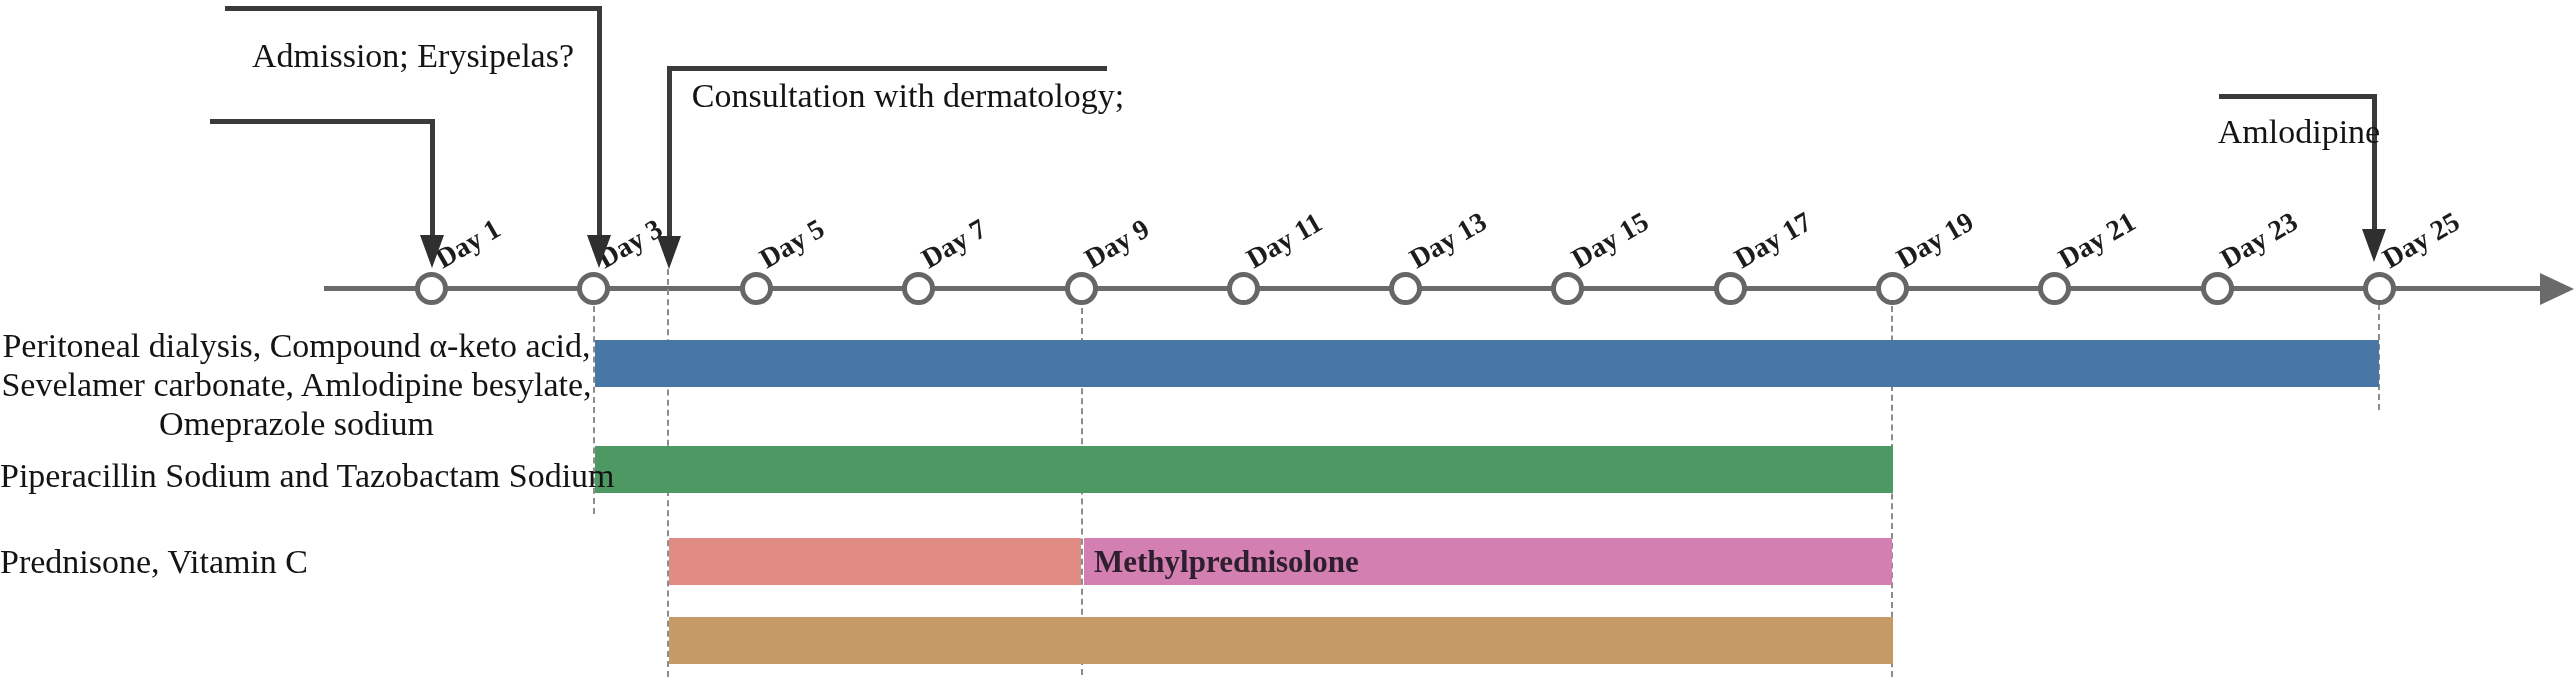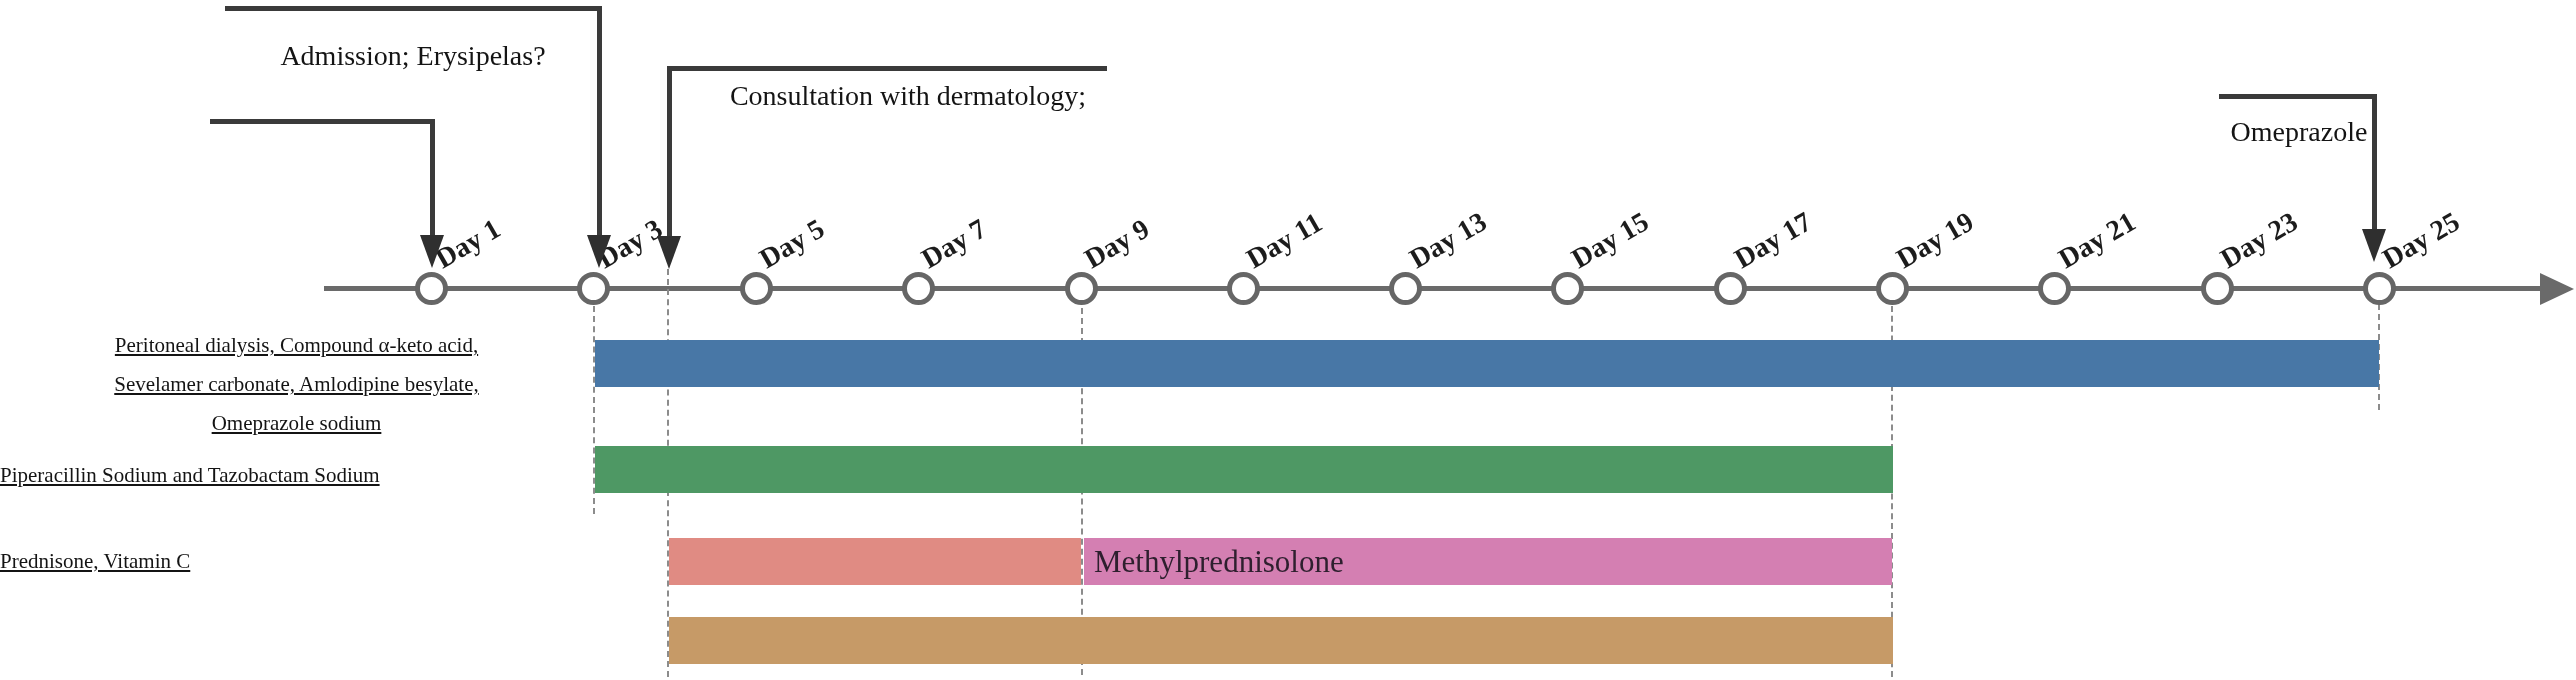--- a/index.html
+++ b/index.html
@@ -22,27 +22,27 @@
   
   .vdash{position:absolute;width:0;border-left:2.8px dashed #8c8c8c;z-index:1;}
   
   .bar{position:absolute;height:47px;z-index:2;}
   .bar-blue{background:#4877A6;}
   .bar-green{background:#4E9864;}
   .bar-salmon{background:#E08B83;}
   .bar-pink{background:#D47FB2;}
   .bar-tan{background:#C69A67;}
   .bar-text{position:absolute;left:1094px;top:538px;height:47px;line-height:47px;
-    font-size:31px;color:#2E1F2E;white-space:nowrap;z-index:3;}
+    font-size:31px;color:#2E1F2E;white-space:nowrap;z-index:3;font-weight:bold;}
   
-  .row-label{position:absolute;font-size:21px;line-height:39px;color:#141414;z-index:3;white-space:nowrap;text-decoration:underline;}
+  .row-label{position:absolute;font-size:34px;line-height:39px;color:#141414;z-index:3;white-space:nowrap;}
   .row-label.center{text-align:center;}
   .row-label.right{}
   
-  .ann-text{position:absolute;font-size:28px;line-height:44px;color:#141414;
+  .ann-text{position:absolute;font-size:34px;line-height:44px;color:#141414;
     text-align:center;white-space:nowrap;z-index:6;}
   .bracket-h{position:absolute;height:5px;background:#3a3a3a;z-index:6;}
   .bracket-v{position:absolute;width:5px;background:#3a3a3a;z-index:6;}
   .arrow-down{position:absolute;width:0;height:0;z-index:6;
     border-left:12px solid transparent;border-right:12px solid transparent;border-top:33px solid #2f2f2f;}
 </style>
 </head>
 <body>
 
 <div id="fig">
@@ -111,16 +111,16 @@
   <div class="bracket-h" style="left:669px;top:66px;width:438px;"></div>
   <div class="bracket-v" style="left:667px;top:66px;height:173px;"></div>
   <div class="arrow-down" style="left:657px;top:236px;"></div>
   <div class="ann-text" style="left:624px;top:74px;width:568px;">
     <div>Consultation with dermatology;</div>
   </div>
 
   <div class="bracket-h" style="left:2219px;top:94px;width:158px;"></div>
   <div class="bracket-v" style="left:2372px;top:94px;height:138px;"></div>
   <div class="arrow-down" style="left:2362px;top:229px;"></div>
-  <div class="ann-text" style="left:2157px;top:110px;width:284px;">Omeprazole</div>
+  <div class="ann-text" style="left:2157px;top:110px;width:284px;">Amlodipine</div>
 
 </div>
 
 
 </body></html>

